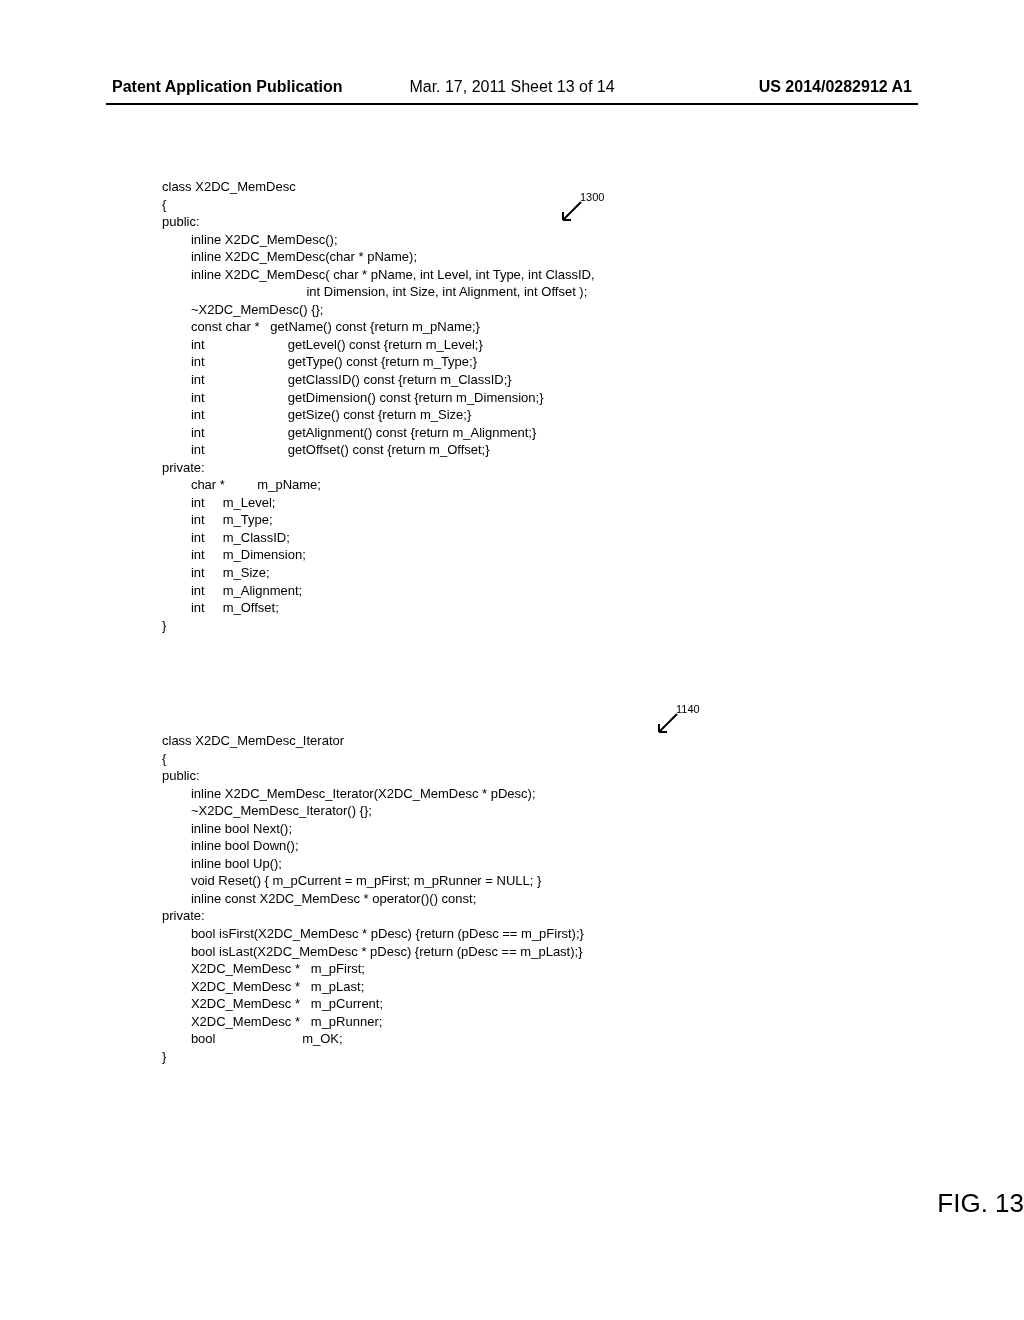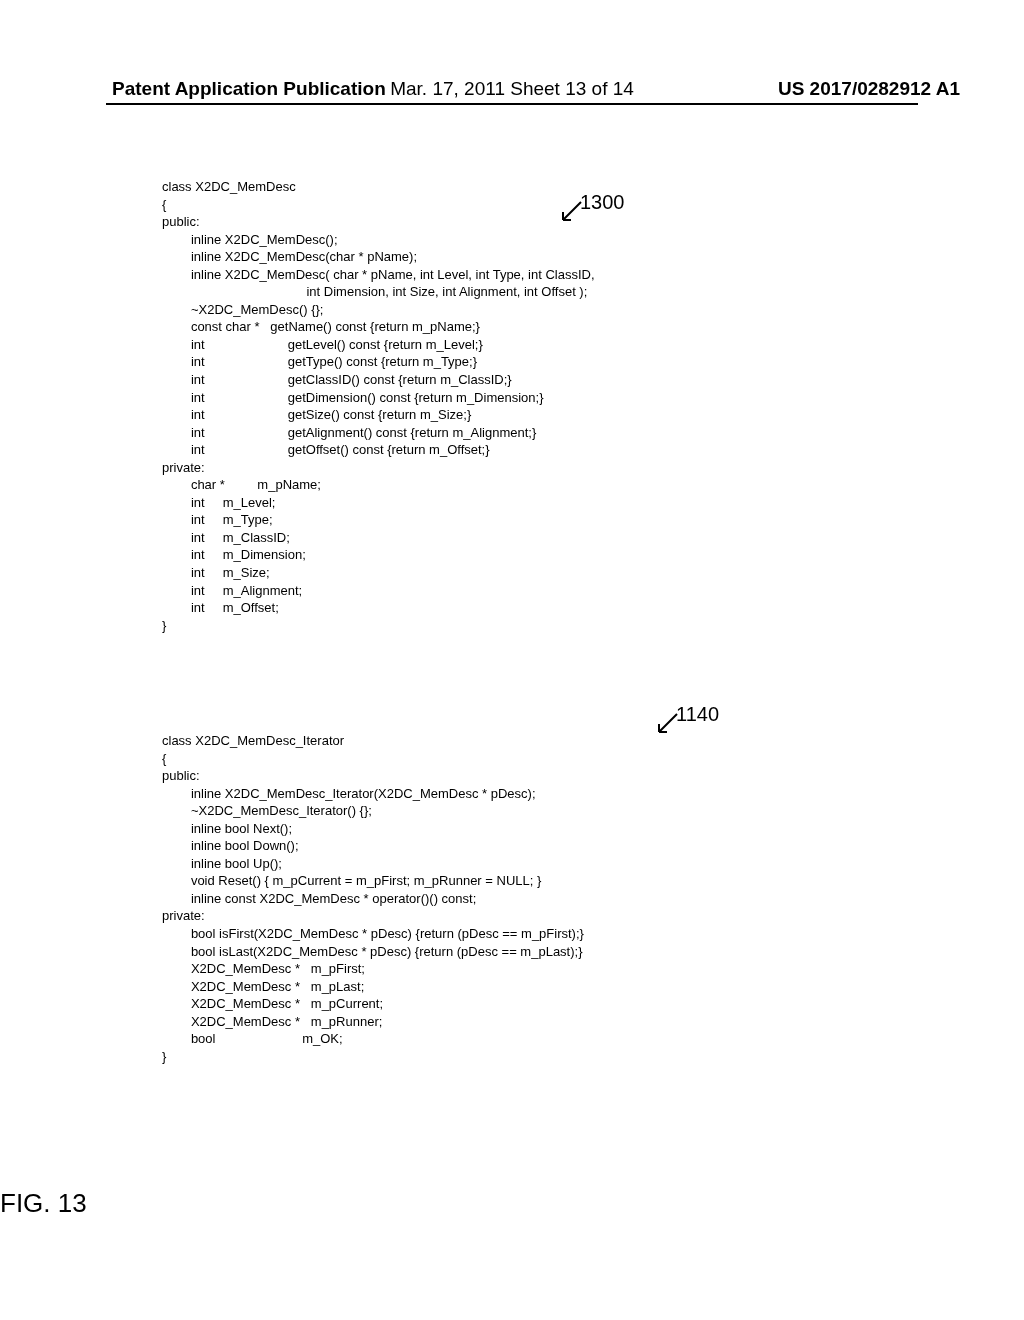--- a/index.html
+++ b/index.html
@@ -14,22 +14,22 @@
       font-family: Arial, Helvetica, sans-serif;
       position: relative;
     }
     .header {
       position: absolute;
       top: 78px;
       left: 0;
       width: 100%;
       display: flex;
       justify-content: space-between;
-      padding: 0 64px 0 112px;
-      font-size: 19px;
+      padding: 0 112px 0 112px;
+      font-size: 16px;
     }
     .header-left {
       font-weight: bold;
     }
     .header-center {
       position: absolute;
       left: 50%;
       transform: translateX(-50%);
     }
     .header-right {
@@ -51,21 +51,21 @@
       font-family: Arial, Helvetica, sans-serif;
     }
     .code-block-1 {
       top: 178px;
     }
     .code-block-2 {
       top: 732px;
     }
     .fig-num {
       position: absolute;
-      font-size: 20px;
+      font-size: 11px;
       text-align: right;
     }
     .fig-1300 {
       top: 191px;
       left: 580px;
     }
     .fig-1350 {
       top: 703px;
       left: 676px;
     }
@@ -84,31 +84,31 @@
     }
     .arrow svg {
       width: 100%;
       height: 100%;
     }
     .figure-label {
       position: absolute;
       top: 1188px;
       left: 0;
       width: 100%;
-      text-align: left;
+      text-align: right;
       font-size: 26px;
     }
   </style>
 </head>
 <body>
 
 <div class="header">
   <span class="header-left">Patent Application Publication</span>
   <span class="header-center">Mar. 17, 2011  Sheet 13 of 14</span>
-  <span class="header-right">US 2017/0282912 A1</span>
+  <span class="header-right">US 2014/0282912 A1</span>
 </div>
 
 <div class="hr-line"></div>
 
 <div class="fig-num fig-1300">1300</div>
 <div class="arrow arrow-1300">
   <svg viewBox="0 0 24 24">
       <path d="M 22 2 L 4 20 M 4 20 L 4 12 M 4 20 L 12 20" stroke="#000" stroke-width="2" fill="none"></path>
     </svg>
 </div>

